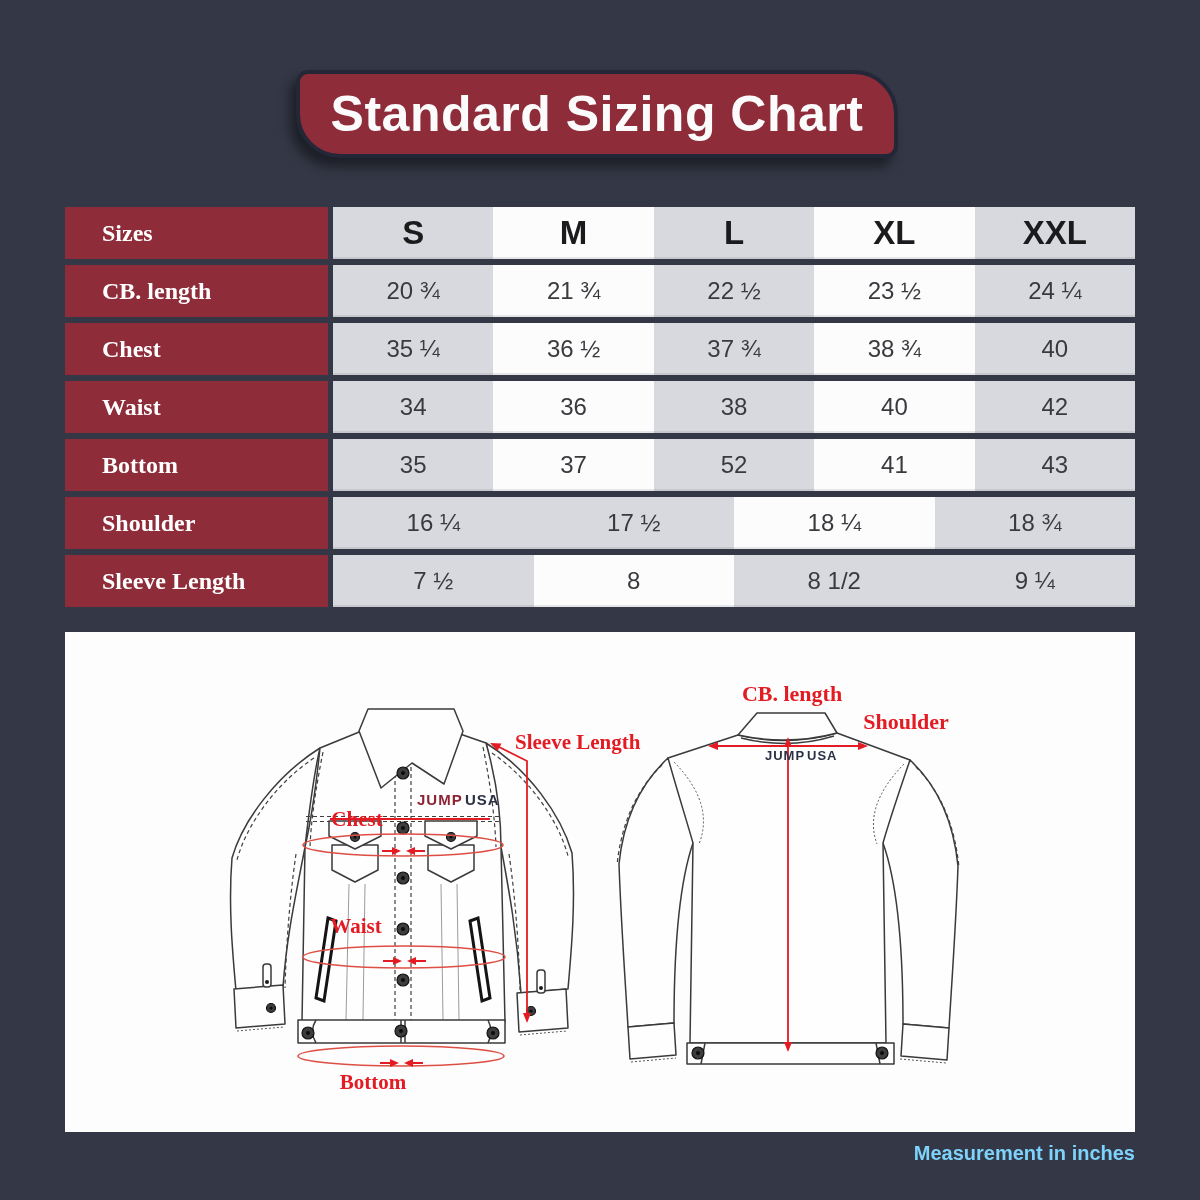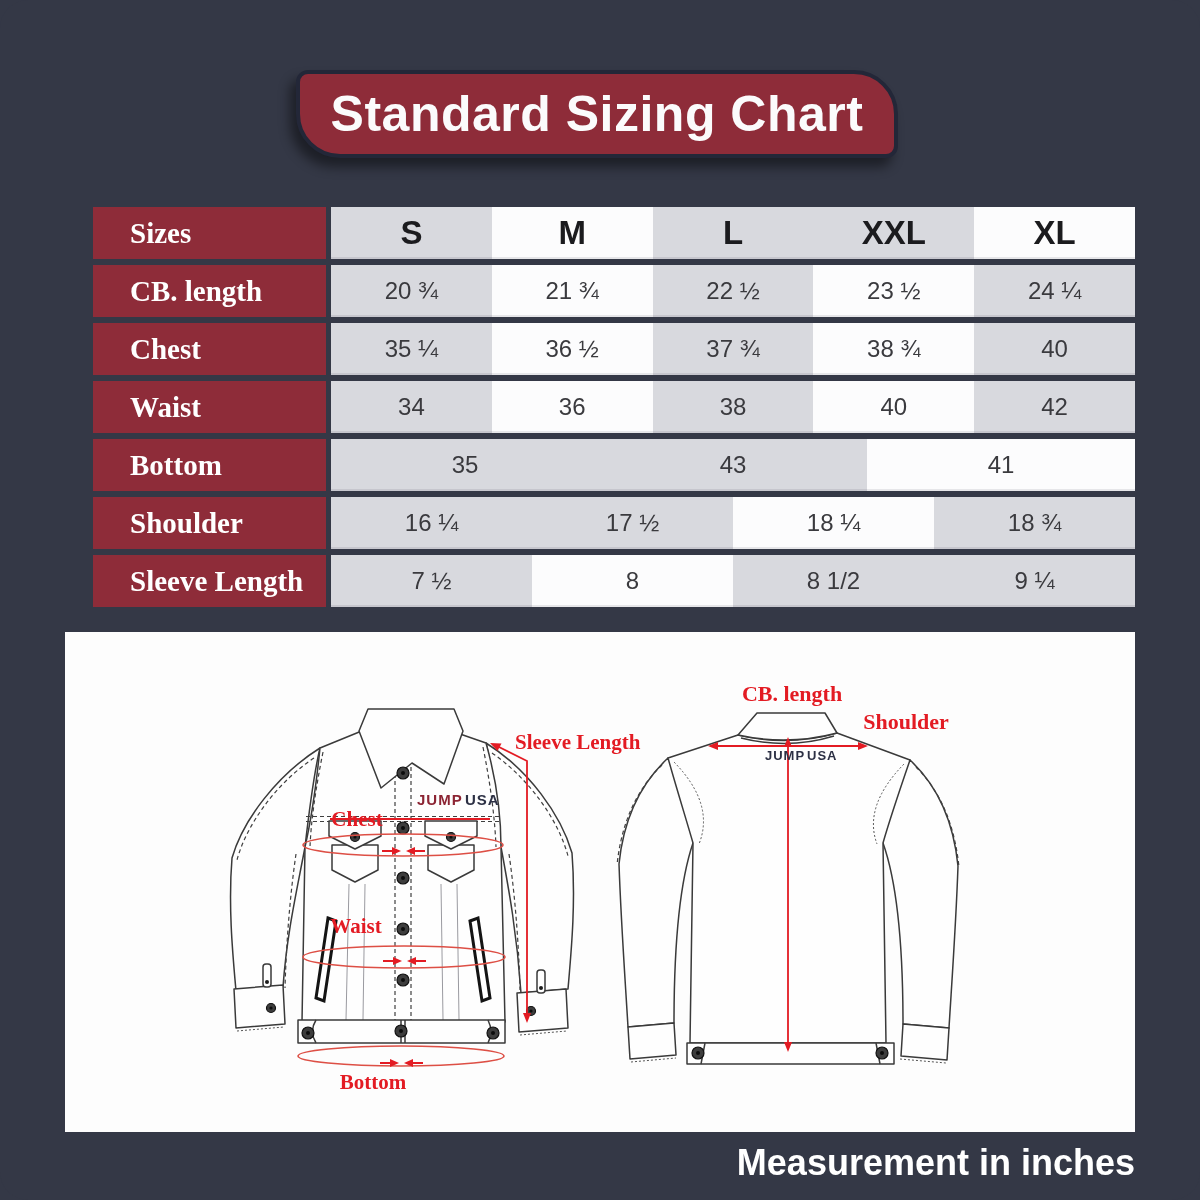--- a/index.html
+++ b/index.html
@@ -18,23 +18,23 @@
     border-radius:12px 44px 12px 44px;
     box-shadow:-6px 9px 12px rgba(0,0,0,.45);
     display:flex;align-items:center;justify-content:center;
   }
   .banner span{color:#fbfbfc;font-size:50px;font-weight:700;letter-spacing:.5px;}
 
   
   .sizing-table{position:absolute;left:65px;top:207px;width:1070px;}
   .t-row{display:flex;height:52px;margin-bottom:6px;}
   .t-label{
-    width:233px;margin-right:5px;background:var(--maroon);color:#ffffff;
-    font-family:"Liberation Serif",serif;font-weight:700;font-size:29px;
-    display:flex;align-items:center;padding-left:37px;box-sizing:border-box;margin-left:28px;
+    width:263px;margin-right:5px;background:var(--maroon);color:#ffffff;
+    font-family:"Liberation Serif",serif;font-weight:700;font-size:24px;
+    display:flex;align-items:center;padding-left:37px;box-sizing:border-box;
   }
   .t-cell{
     flex:1;display:flex;align-items:center;justify-content:center;
     font-size:24px;color:var(--ink);box-shadow:inset 0 -2px 0 rgba(40,44,60,.10);
   }
   .t-cell.alt0{background:var(--col_gray);}
   .t-cell.alt1{background:var(--col_white);}
   .t-row.hdr .t-cell{font-weight:700;color:#1b1b1e;font-size:33px;}
 
   
@@ -48,39 +48,39 @@
   svg .redln{fill:none;stroke:var(--red);stroke-width:1.8;}
   svg .redel{fill:none;stroke:var(--red_soft);stroke-width:1.6;}
   svg .redfill{fill:var(--red);}
   svg text.rlabel{fill:var(--red);font-family:"Liberation Serif",serif;font-weight:700;font-size:21px;}
   svg text.rlabel-lg{fill:var(--red);font-family:"Liberation Serif",serif;font-weight:700;font-size:22px;}
   svg text.brand{font-family:"Liberation Sans",sans-serif;font-weight:700;letter-spacing:1px;}
   svg .b-maroon{fill:#8c2433;}
   svg .b-navy{fill:var(--navy);}
 
   
-  .footer{position:absolute;right:65px;top:1142px;color:#ffffff;font-size:36px;font-weight:700;}
+  .footer{position:absolute;right:65px;top:1142px;color:#7dd3fc;font-size:20px;font-weight:700;}
 </style>
 </head>
 <body>
 
 <div class="stage">
 
   <div class="banner">
     <span>Standard Sizing Chart</span>
   </div>
 
   <div class="sizing-table">
     <div class="t-row hdr">
       <div class="t-label">Sizes</div>
       <div class="t-cell alt0">S</div>
       <div class="t-cell alt1">M</div>
       <div class="t-cell alt0">L</div>
+      <div class="t-cell alt1">XL</div>
       <div class="t-cell alt0">XXL</div>
-      <div class="t-cell alt1">XL</div>
     </div>
 
     <div class="t-row">
       <div class="t-label">CB. length</div>
       <div class="t-cell alt0">20 ¾</div>
       <div class="t-cell alt1">21 ¾</div>
       <div class="t-cell alt0">22 ½</div>
       <div class="t-cell alt1">23 ½</div>
       <div class="t-cell alt0">24 ¼</div>
     </div>
@@ -99,22 +99,24 @@
       <div class="t-cell alt0">34</div>
       <div class="t-cell alt1">36</div>
       <div class="t-cell alt0">38</div>
       <div class="t-cell alt1">40</div>
       <div class="t-cell alt0">42</div>
     </div>
 
     <div class="t-row">
       <div class="t-label">Bottom</div>
       <div class="t-cell alt0">35</div>
+      <div class="t-cell alt1">37</div>
+      <div class="t-cell alt0">52</div>
+      <div class="t-cell alt1">41</div>
       <div class="t-cell alt0">43</div>
-      <div class="t-cell alt1">41</div>
     </div>
 
     <div class="t-row">
       <div class="t-label">Shoulder</div>
       <div class="t-cell alt0">16 ¼</div>
       <div class="t-cell alt0">17 ½</div>
       <div class="t-cell alt1">18 ¼</div>
       <div class="t-cell alt0">18 ¾</div>
     </div>
 

